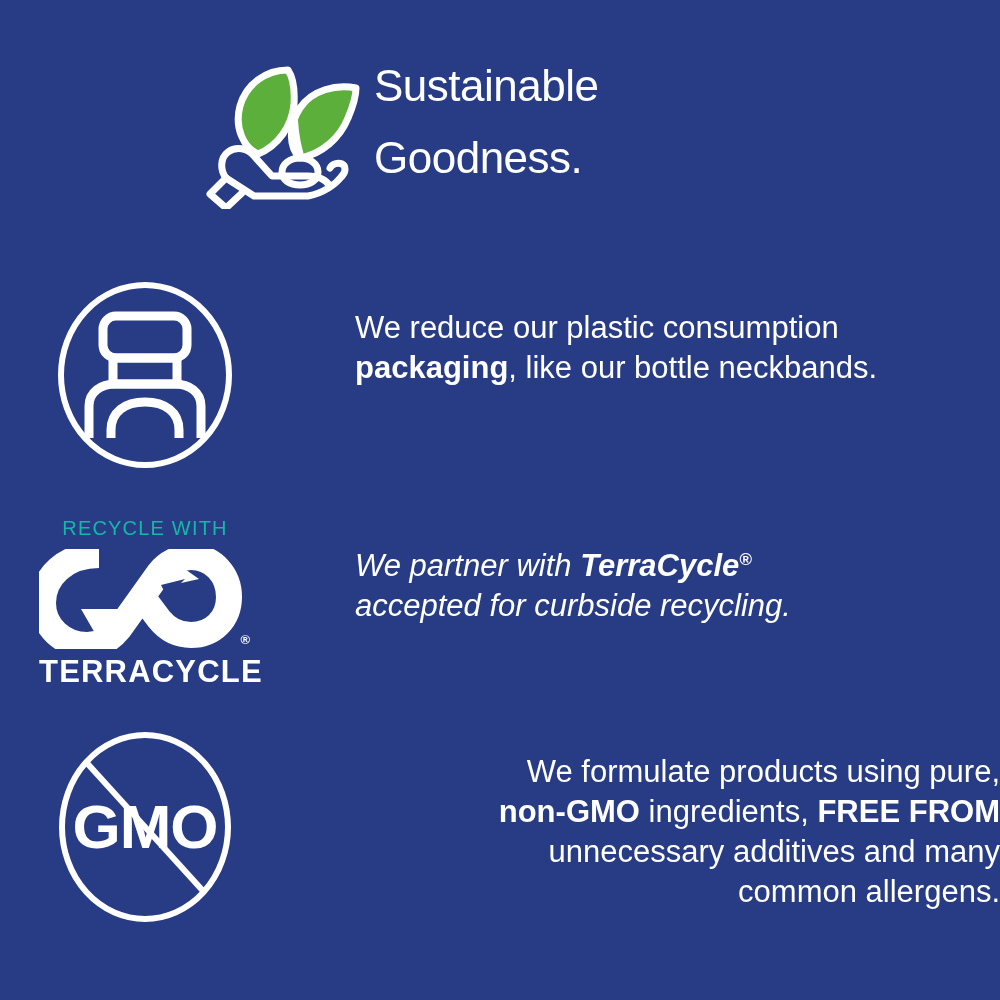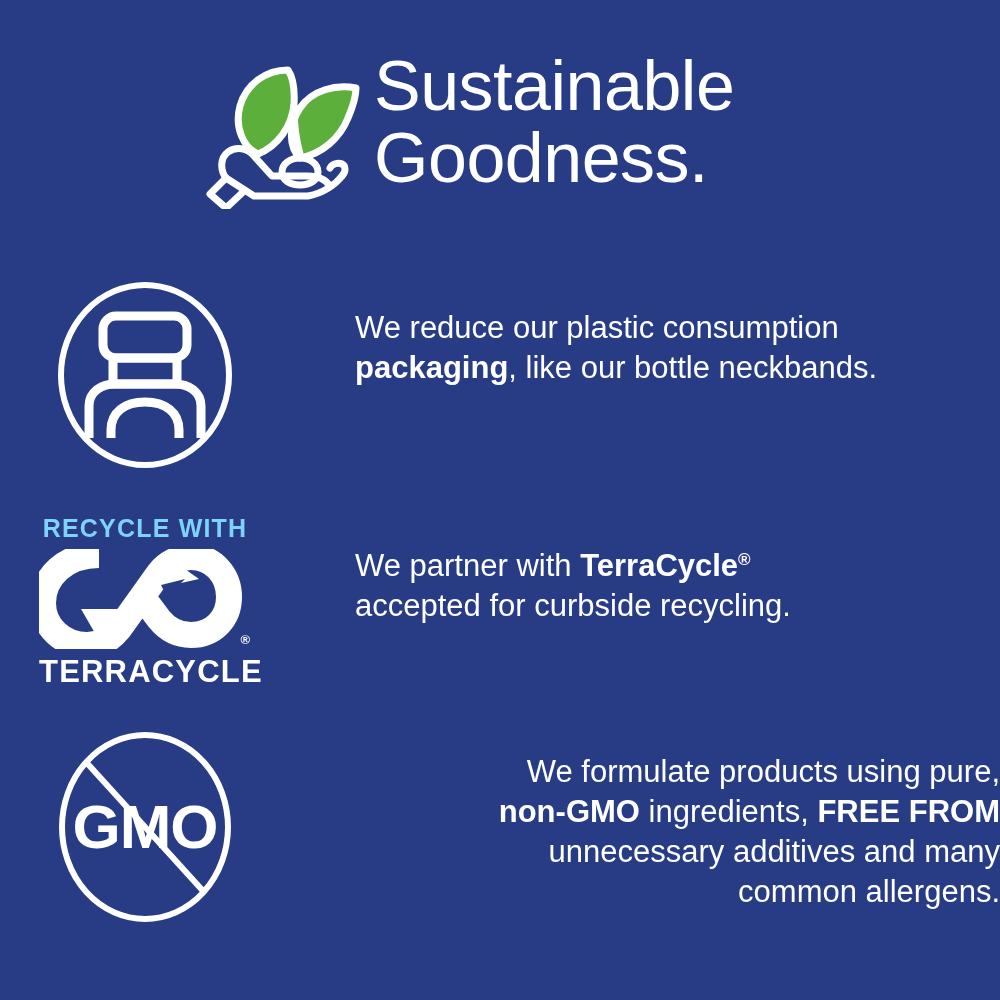--- a/index.html
+++ b/index.html
@@ -31,21 +31,21 @@
   }
   .header-logo {
     width: 168px;
     height: 155px;
     flex: 0 0 auto;
     margin-top: 4px;
   }
   .header-title {
     margin-left: 10px;
     color: #FFFFFF;
-    font-size: 70px;
+    font-size: 44px;
     line-height: 72px;
     font-weight: 400;
     letter-spacing: -0.5px;
     white-space: pre-line;
     padding-top: 0px;
   }
 
   
   .row {
     position: absolute;
@@ -73,40 +73,40 @@
 
   .text-cell {
     flex: 1 1 auto;
     color: #FFFFFF;
     font-size: 31px;
     line-height: 40px;
     font-weight: 400;
     padding-top: 28px;
     margin-left: -5px;
   }
-  .row-2 .text-cell { padding-top: 25px; }
+  .row-2 .text-cell { padding-top: 25px; font-style: italic; }
   .row-3 .text-cell { padding-top: 22px; text-align: right; }
 
   .text-cell .line { display: block; white-space: pre; }
   .text-cell b { font-weight: 700; }
   .sup-reg {
     font-size: 17px;
     vertical-align: super;
     font-weight: 700;
   }
 
   
   .tc-block {
     width: 212px;
     text-align: center;
   }
   .tc-top {
-    color: #7dd3fc;
-    font-size: 25px;
-    font-weight: 700;
+    color: #14b8a6;
+    font-size: 20px;
+    font-weight: 400;
     letter-spacing: 1.2px;
     line-height: 27px;
     margin-bottom: 7px;
   }
   .tc-bottom {
     color: #FFFFFF;
     font-size: 31px;
     font-weight: 700;
     letter-spacing: 1.2px;
     line-height: 33px;

